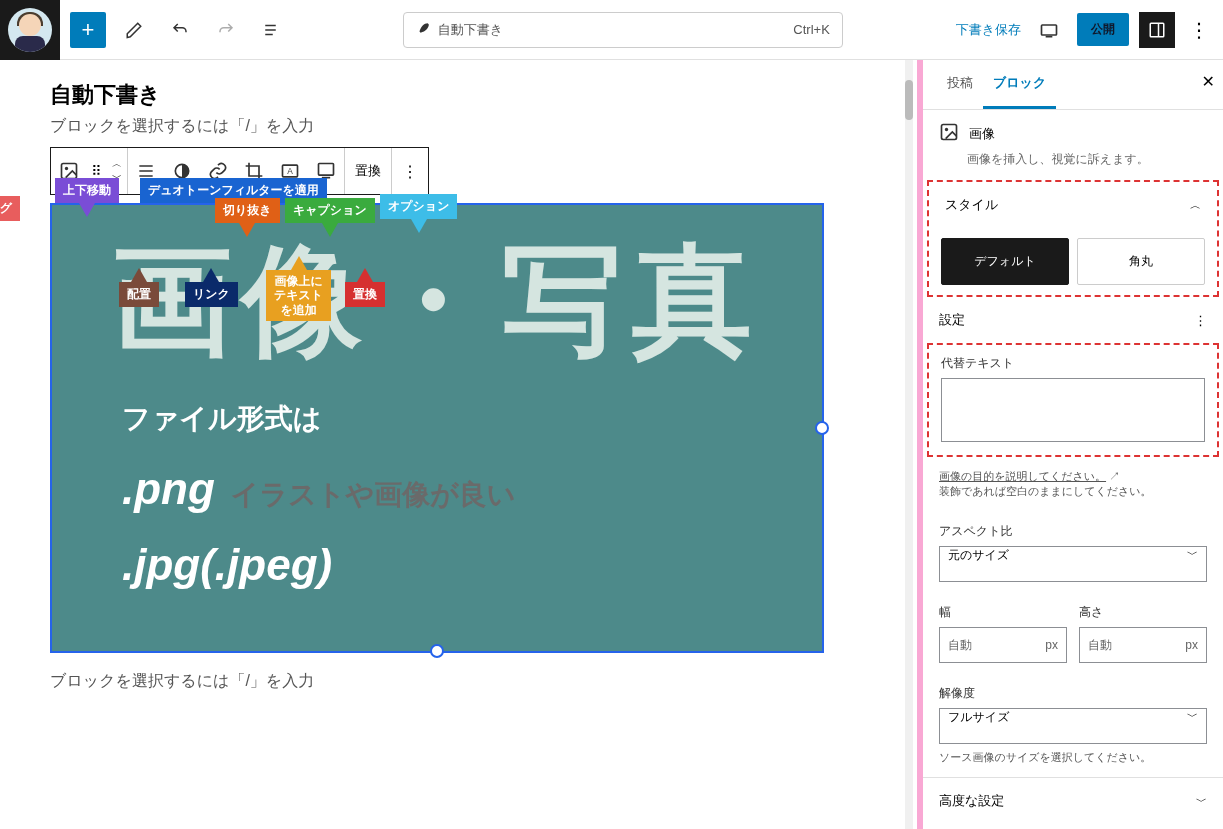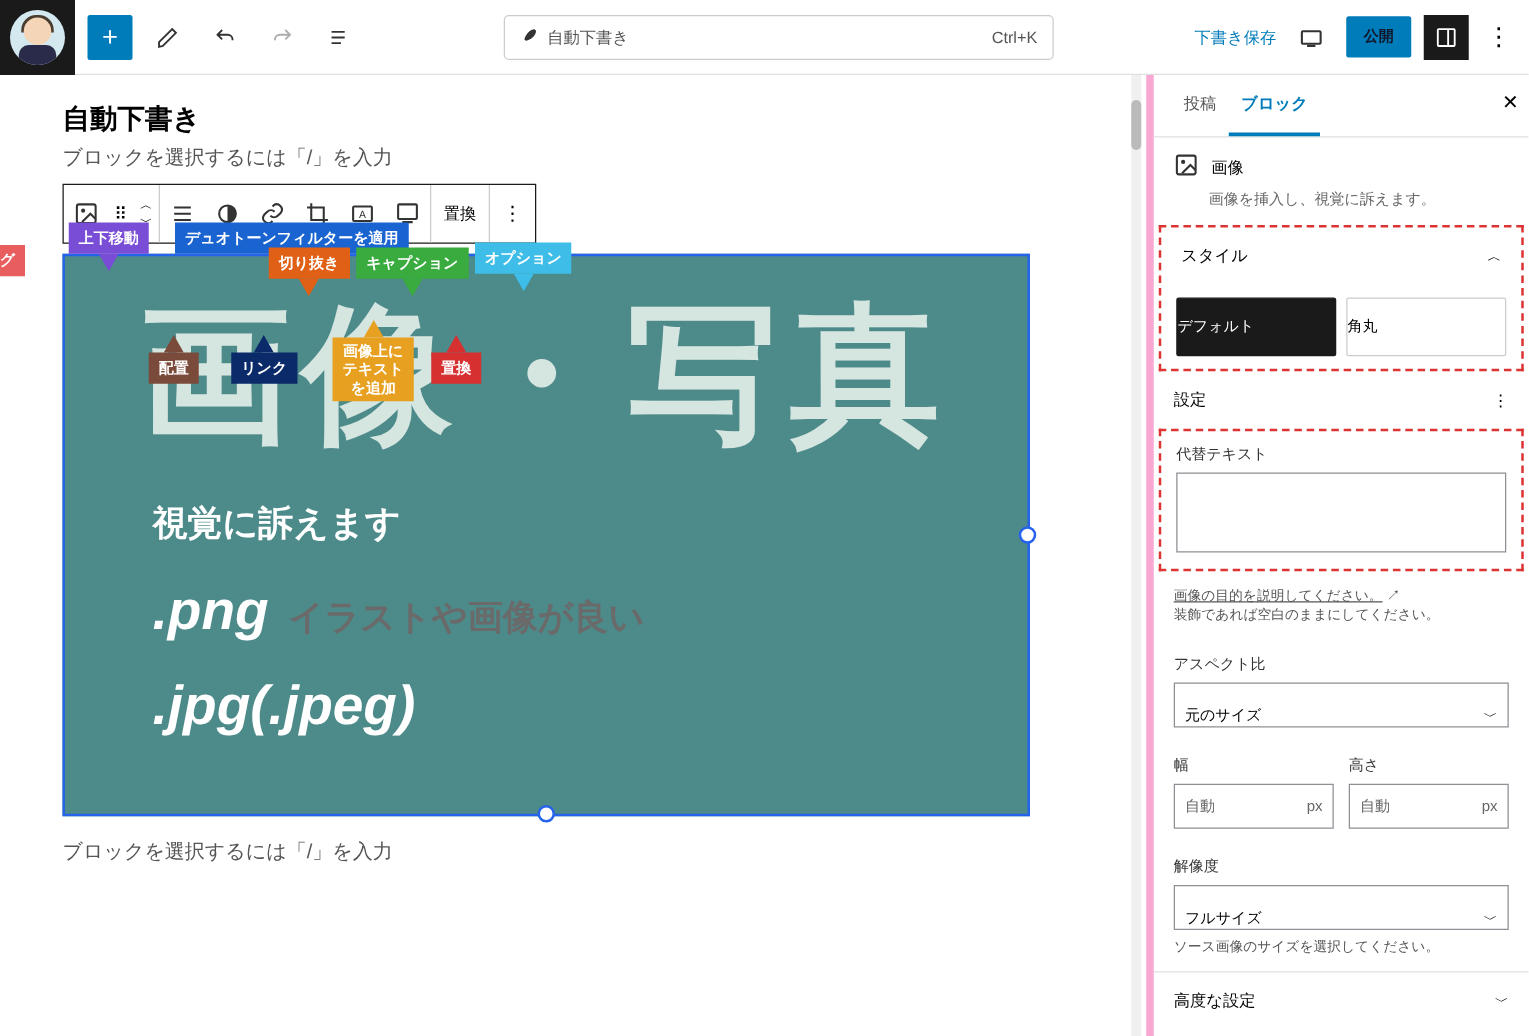--- a/index.html
+++ b/index.html
@@ -61,27 +61,27 @@
 .sidebar-tab { padding: 14px 10px; cursor: pointer; color: #555; }
 .sidebar-tab.active { color: #007cba; font-weight: 600; border-bottom: 3px solid #007cba; }
 .sidebar-close { position: absolute; right: 8px; top: 12px; cursor: pointer; font-size: 16px; }
 
 .sb-section { padding: 12px 16px; }
 .sb-header { display: flex; align-items: center; gap: 10px; }
 .sb-desc { color: #666; margin-top: 6px; margin-left: 28px; font-size: 12px; }
 .sb-panel-head { display: flex; align-items: center; justify-content: space-between; padding: 14px 16px; cursor: pointer; }
 .dashed-box { border: 2px dashed #d33; margin: 0 4px; }
 .style-btns { display: flex; gap: 8px; padding: 10px 12px; }
-.style-btn { flex: 1; padding: 14px 0; text-align: left; border: 1px solid #ccc; border-radius: 2px; font-size: 12px; cursor: pointer; }
+.style-btn { flex: 1; padding: 14px 0; text-align: center; border: 1px solid #ccc; border-radius: 2px; font-size: 12px; cursor: pointer; }
 .style-btn.active { background: #1a1a1a; color: #fff; border-color: #1a1a1a; }
 .sb-label { font-size: 12px; color: #333; }
 .alt-textarea { width: 100%; height: 64px; border: 1px solid #8c8f94; margin-top: 6px; resize: none; }
 .sb-hint { font-size: 11px; color: #555; margin-top: 6px; }
 .sb-hint .link { text-decoration: underline; cursor: pointer; }
-.sb-select { width: 100%; height: 36px; border: 1px solid #8c8f94; padding: 0 8px; margin-top: 6px; background: #fff; display: flex; align-items: flex-end; justify-content: space-between; cursor: pointer; font-size: 12px; }
+.sb-select { width: 100%; height: 36px; border: 1px solid #8c8f94; padding: 0 8px; margin-top: 6px; background: #fff; display: flex; align-items: flex-start; justify-content: space-between; cursor: pointer; font-size: 12px; }
 .dim-row { display: flex; gap: 12px; padding: 10px 16px; }
 .dim-col { flex: 1; }
 .dim-input { width: 100%; height: 36px; border: 1px solid #8c8f94; padding: 0 8px; margin-top: 6px; display: flex; align-items: center; justify-content: space-between; font-size: 12px; color: #666; }
 .roof { font-size: 11px; }
 </style>
 </head>
 <body>
 
 <div class="topbar">
   <div class="avatar">
@@ -224,21 +224,21 @@
     <div class="callout below" style="background:#e8a020; color:#e8a020; top:210px; left:266px; text-align:center; line-height:1.2;"><span style="color:#fff; white-space:pre-line;">画像上に
 テキスト
 を追加</span></div>
     <div class="callout below" style="background:#d63030; color:#d63030; top:222px; left:345px;"><span style="color:#fff">置換</span></div>
 
     <div class="image-block">
       <div class="handle right"></div>
       <div class="handle bottom"></div>
       <div class="img-big">画像・写真</div>
       <div style="align-self:flex-start; margin-left:70px;">
-        <div class="img-label">視覚に訴えます</div>
+        <div class="img-label">ファイル形式は</div>
         <div class="img-row">
           <span class="img-ext">.png</span>
           <span class="img-desc">イラストや画像が良い</span>
         </div>
         <div class="img-row">
           <span class="img-ext">.jpg(.jpeg)</span>
         </div>
       </div>
     </div>
 

